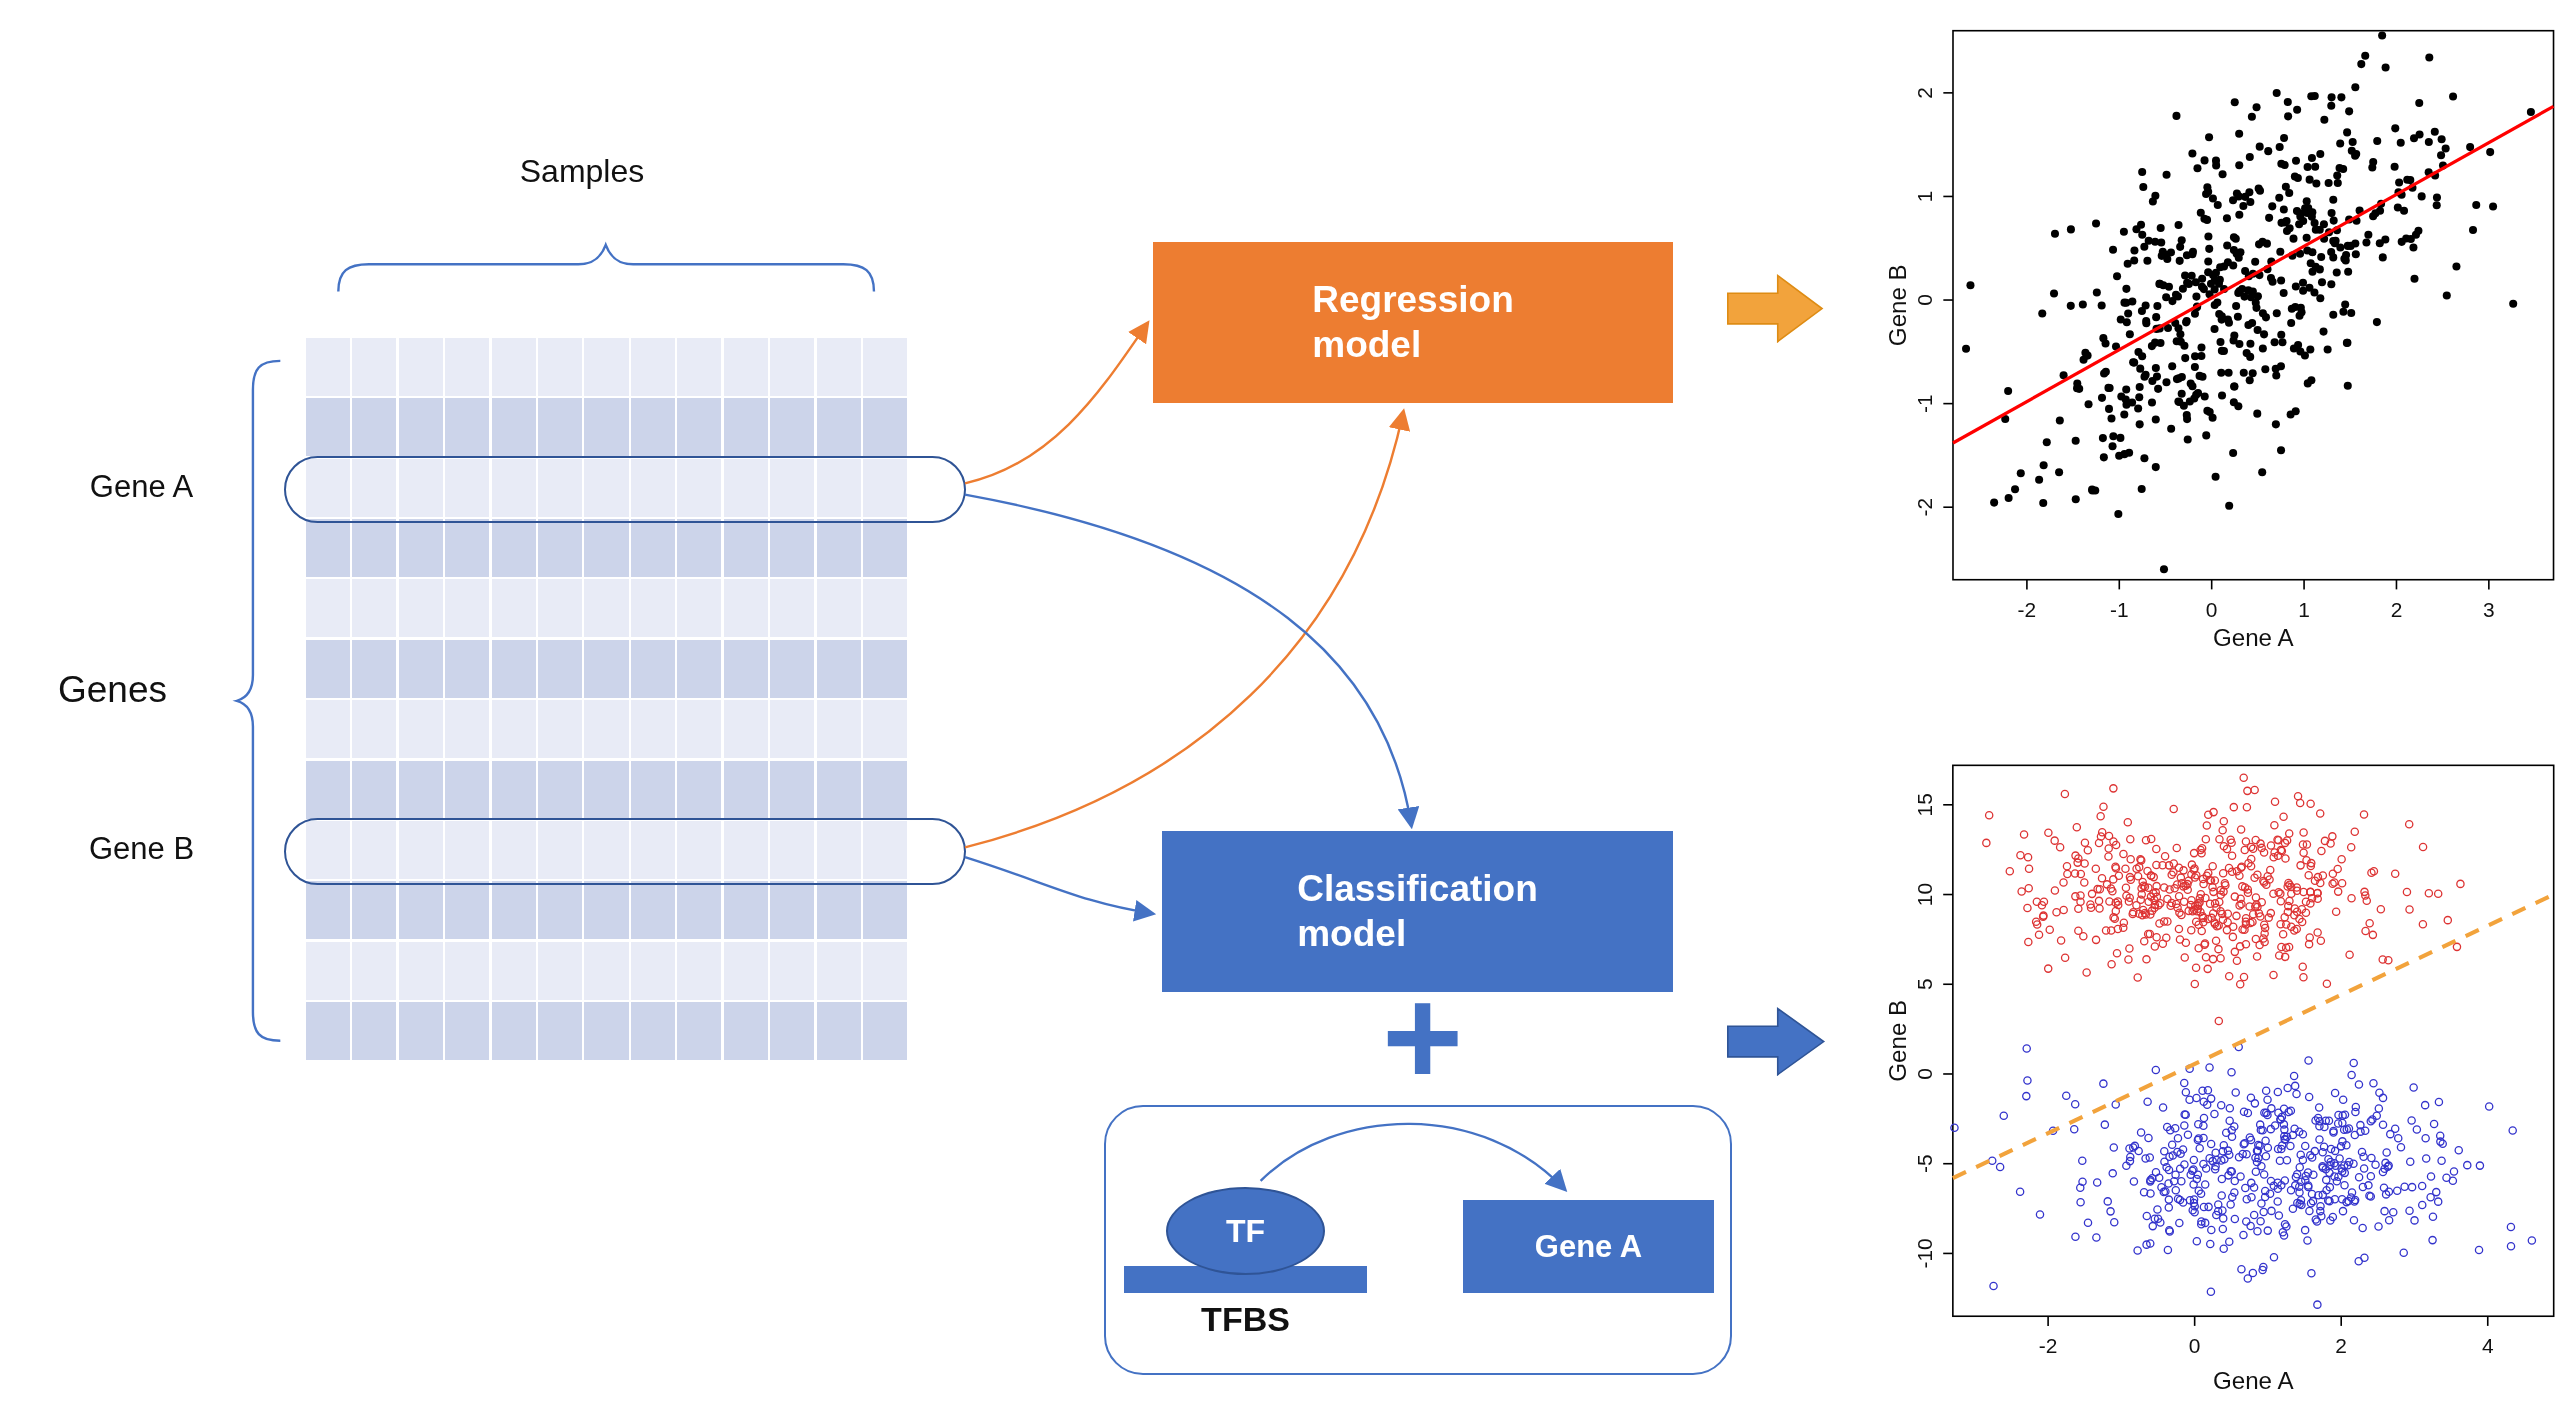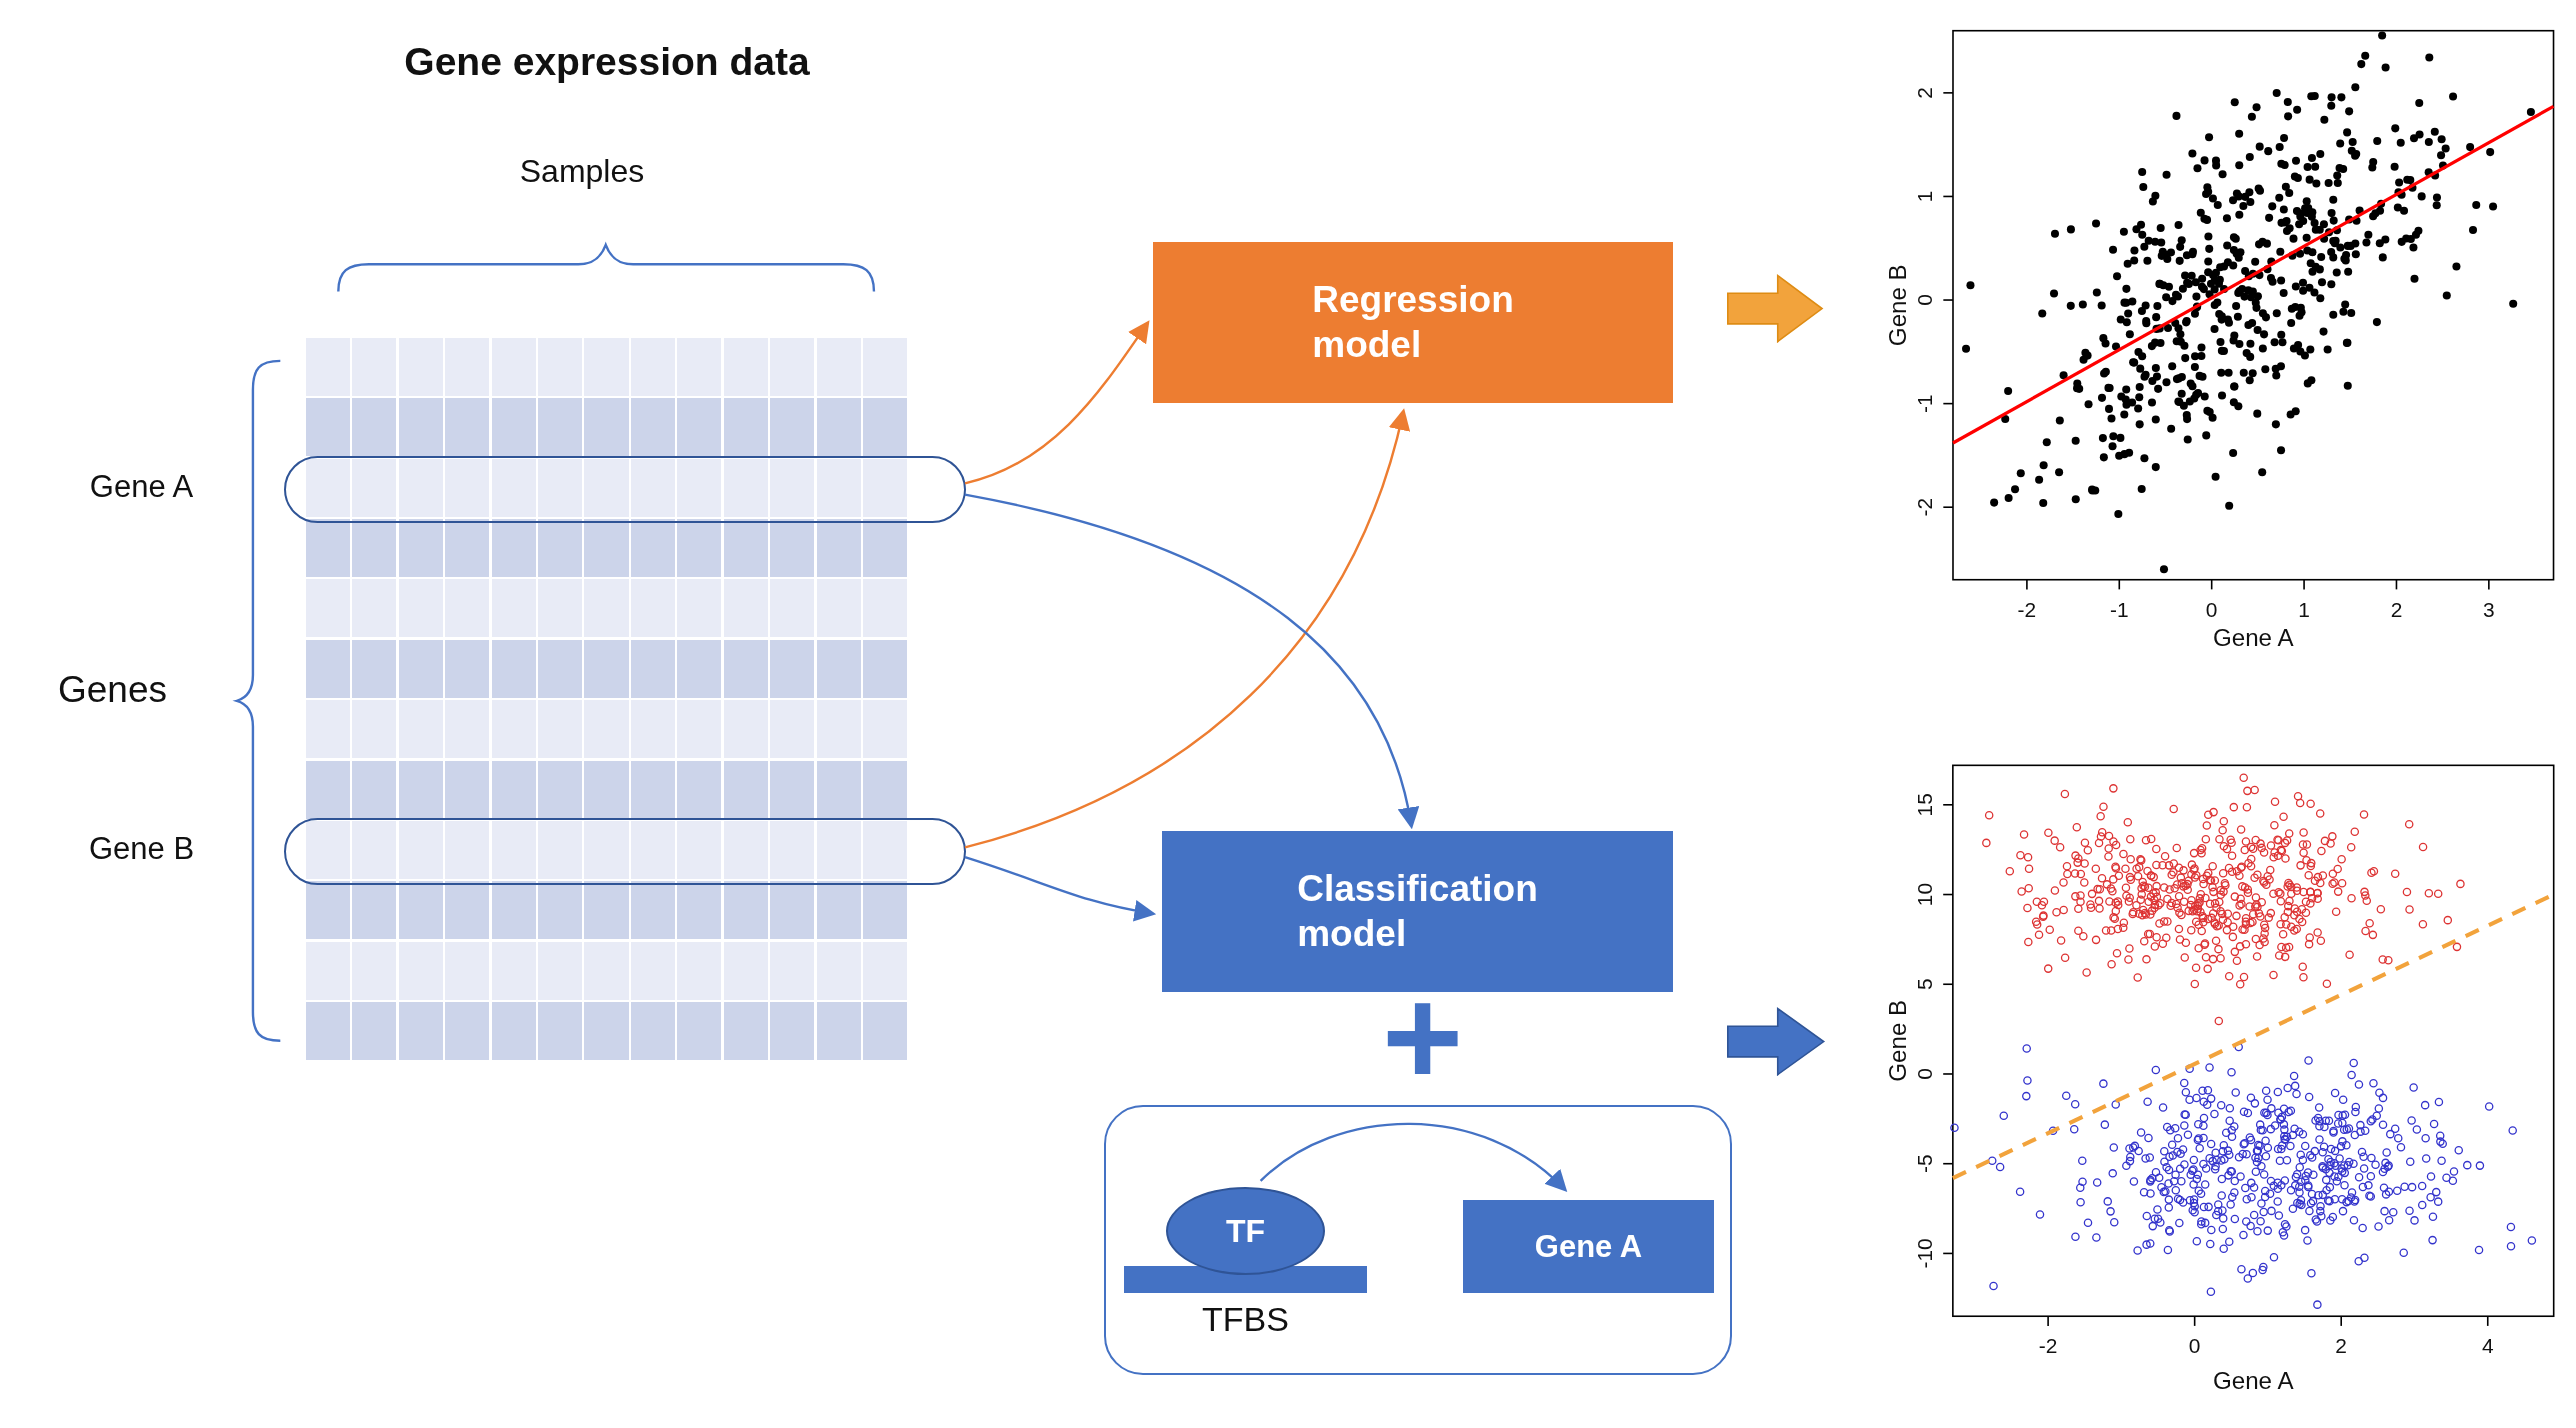--- a/index.html
+++ b/index.html
@@ -18,31 +18,30 @@
   .stadium{border:2.4px solid #2f5496;border-radius:36px;background:transparent;}
   #gene-a-highlight{left:284px;top:456px;width:678px;height:63px;}
   #gene-b-highlight{left:284px;top:818px;width:678px;height:63px;}
   .model-box{display:flex;align-items:center;justify-content:center;color:#fff;font-weight:bold;font-size:37px;line-height:1.2;white-space:pre-line;text-align:left;}
   #regression-box{left:1153px;top:242px;width:520px;height:161px;background:#ED7D31;}
   #classification-box{left:1162px;top:831px;width:511px;height:161px;background:#4472C4;}
   #plus-sign{left:1358px;top:976px;width:129px;height:121px;font-size:139px;font-weight:bold;color:#4472C4;line-height:121px;text-align:center;}
   #tfbs-container{left:1104px;top:1105px;width:624px;height:266px;border:2.4px solid #4472C4;border-radius:39px;background:#fff;}
   #tf-ellipse{left:1166px;top:1187px;width:155px;height:84px;border-radius:50%;background:#4472C4;border:2.4px solid #2f5496;display:flex;align-items:center;justify-content:center;color:#fff;font-weight:bold;font-size:32px;}
   #tfbs-bar{left:1124px;top:1266px;width:243px;height:27px;background:#4472C4;}
-  #tfbs-label{left:1124px;top:1300px;width:243px;font-size:34px;font-weight:normal;color:#111;}
+  #tfbs-label{left:1124px;top:1300px;width:243px;font-size:34px;font-weight:bold;color:#111;}
   #tfbs-gene-a-box{left:1463px;top:1200px;width:251px;height:93px;background:#4472C4;display:flex;align-items:center;justify-content:center;color:#fff;font-weight:bold;font-size:31px;}
   #connectors{left:0;top:0;pointer-events:none;}
   svg text{font-family:"Liberation Sans",sans-serif;}
 </style>
 </head>
 <body>
 
 <div id="root">
 
-  <div id="page-title" class="abs center">Gene expression data</div>
   <div id="samples-label" class="abs center">Samples</div>
   <div id="genes-label" class="abs center">Genes</div>
 
   <div id="matrix" class="abs" style="grid-template-columns: repeat(13, 1fr); grid-template-rows: repeat(12, 1fr);">
       <div class="cell" style="background: rgb(232, 235, 246);"></div>
       <div class="cell" style="background: rgb(232, 235, 246);"></div>
       <div class="cell" style="background: rgb(232, 235, 246);"></div>
       <div class="cell" style="background: rgb(232, 235, 246);"></div>
       <div class="cell" style="background: rgb(232, 235, 246);"></div>
       <div class="cell" style="background: rgb(232, 235, 246);"></div>

